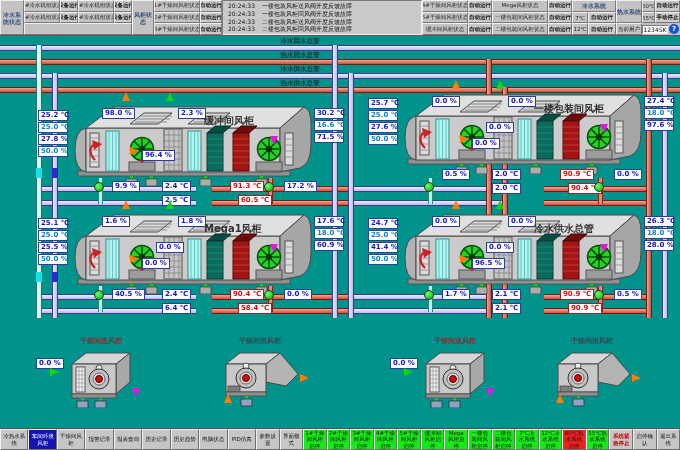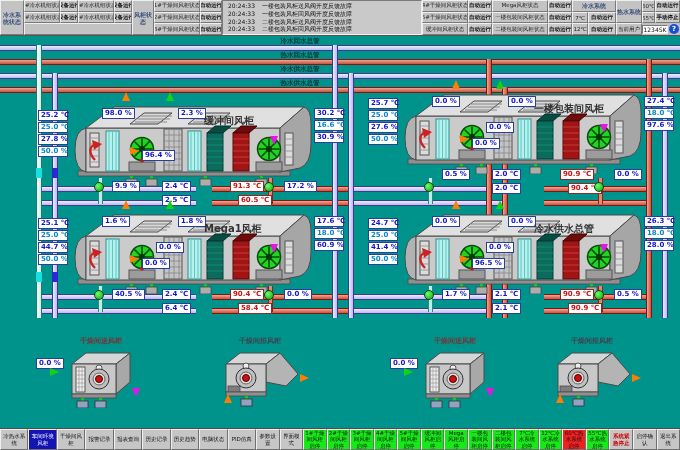--- a/index.html
+++ b/index.html
@@ -408,21 +408,21 @@
     <div class="vb" style="left:64px;top:8px">98.0 %</div>
     <div class="vb" style="left:140px;top:8px">2.3 %</div>
     <div class="ahu-title" style="left:166px;top:14px">缓冲间风柜</div>
 
     <div class="arr a-rt-o" style="left:92px;top:47px"></div>
     <div class="vb" style="left:104px;top:50px">96.4 %</div>
     <div class="arr a-dn-m" style="left:232px;top:36px"></div>
     <div class="stack" style="left:276px;top:8px">
       <div class="vb">30.2 ℃</div>
       <div class="vb cy">16.6 ℃</div>
-      <div class="vb">30.9 %</div>
+      <div class="vb">71.5 %</div>
     </div>
     <div class="vb" style="left:74px;top:81px">9.9 %</div>
     <div class="vb" style="left:124px;top:81px">2.4 ℃</div>
     <div class="vb" style="left:124px;top:95px">2.5 ℃</div>
     <div class="vb hotv" style="left:192px;top:81px">91.3 ℃</div>
     <div class="vb" style="left:246px;top:81px">17.2 %</div>
     <div class="vb hotv" style="left:200px;top:95px">60.5 ℃</div>
   </div>
 
   <div class="ahu" style="left:368px;top:88px">
@@ -454,21 +454,21 @@
     <div class="vb" style="left:124px;top:95px">2.0 ℃</div>
     <div class="vb hotv" style="left:192px;top:81px">90.9 ℃</div>
     <div class="vb" style="left:246px;top:81px">0.0 %</div>
     <div class="vb hotv" style="left:200px;top:95px">90.4 ℃</div>
   </div>
 
   <div class="ahu" style="left:38px;top:208px">
     <div class="stack" style="left:0;top:10px">
       <div class="vb">25.1 ℃</div>
       <div class="vb cy">25.0 ℃</div>
-      <div class="vb">44.7 %</div>
+      <div class="vb">25.5 %</div>
       <div class="vb cy">50.0 %</div>
     </div>
     <svg class="ahu-svg">
         <use href="#sym-ahu"></use>
       </svg>
     <div class="arr a-up-o" style="left:84px;top:-8px"></div>
     <div class="arr a-up-g" style="left:128px;top:-8px"></div>
     <div class="vb" style="left:64px;top:8px">1.6 %</div>
     <div class="vb" style="left:140px;top:8px">1.8 %</div>
     <div class="ahu-title" style="left:166px;top:14px">Mega1风柜</div>

